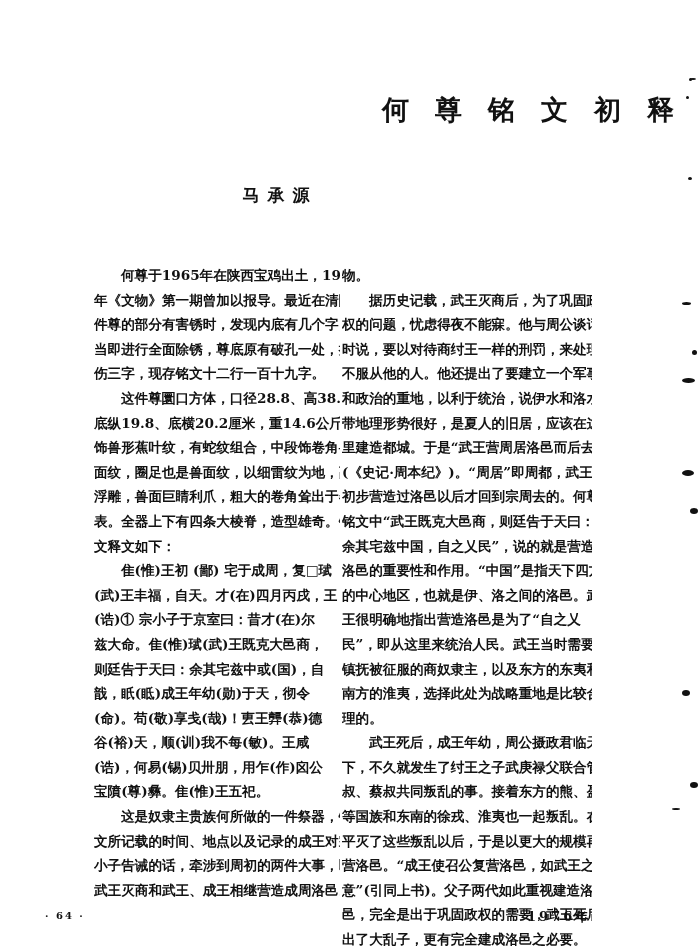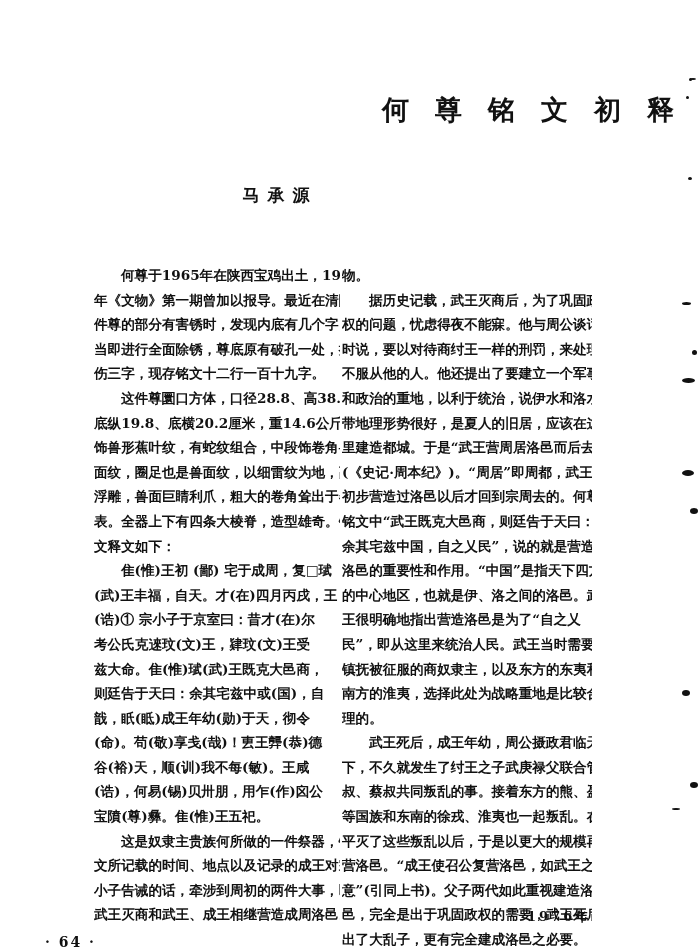--- a/index.html
+++ b/index.html
@@ -18,21 +18,21 @@
   }
   .col {
     position:absolute; top:263px; width:246px; font-size:13.6px; line-height:24.6px;
     font-weight:bold; text-align:justify;
   }
   .col.left { left:94px; }
   .col.right { left:342px; width:250px; }
   .line { white-space:nowrap; height:24.6px; overflow:hidden; }
   .indent { padding-left:27px; }
   .footer-left {
-    position:absolute; left:45px; top:910px; font-size:14px; font-weight:bold; letter-spacing:2px;margin-top:24px;
+    position:absolute; left:45px; top:910px; font-size:10px; font-weight:bold; letter-spacing:2px;
   }
   .footer-right {
     position:absolute; left:527px; top:908px; font-size:13px; font-weight:bold; letter-spacing:3px;
   }
   .speck { position:absolute; background:#111; border-radius:50%; }
 </style>
 </head>
 <body>
 
 <div class="title">何尊铭文初释</div>
@@ -47,21 +47,20 @@
     <div class="line indent">这件尊圜口方体，口径28.8、高38.8、</div>
     <div class="line">底纵19.8、底横20.2厘米，重14.6公斤。颈</div>
     <div class="line">饰兽形蕉叶纹，有蛇纹组合，中段饰卷角兽</div>
     <div class="line">面纹，圈足也是兽面纹，以细雷纹为地，高</div>
     <div class="line">浮雕，兽面巨睛利爪，粗大的卷角耸出于器</div>
     <div class="line">表。全器上下有四条大棱脊，造型雄奇。铭</div>
     <div class="line">文释文如下：</div>
     <div class="line indent">隹(惟)王初 (鄙) 宅于成周，复□珷</div>
     <div class="line">(武)王丰福，自天。才(在)四月丙戌，王</div>
     <div class="line">(诰)① 宗小子于京室曰：昔才(在)尔</div>
-    <div class="line">考公氏克逨玟(文)王，肄玟(文)王受</div>
     <div class="line">兹大命。隹(惟)珷(武)王既克大邑商，</div>
     <div class="line">则廷告于天曰：余其宅兹中或(国)，自</div>
     <div class="line">戠，眂(眡)成王年幼(勋)于天，彻令</div>
     <div class="line">(命)。苟(敬)享戋(哉)！叀王龏(恭)德</div>
     <div class="line">谷(裕)天，顺(训)我不每(敏)。王咸</div>
     <div class="line">(诰)，何易(锡)贝卅朋，用乍(作)囟公</div>
     <div class="line">宝隫(尊)彝。隹(惟)王五祀。</div>
     <div class="line indent">这是奴隶主贵族何所做的一件祭器，铭</div>
     <div class="line">文所记载的时间、地点以及记录的成王对宗</div>
     <div class="line">小子告诫的话，牵涉到周初的两件大事，即</div>

